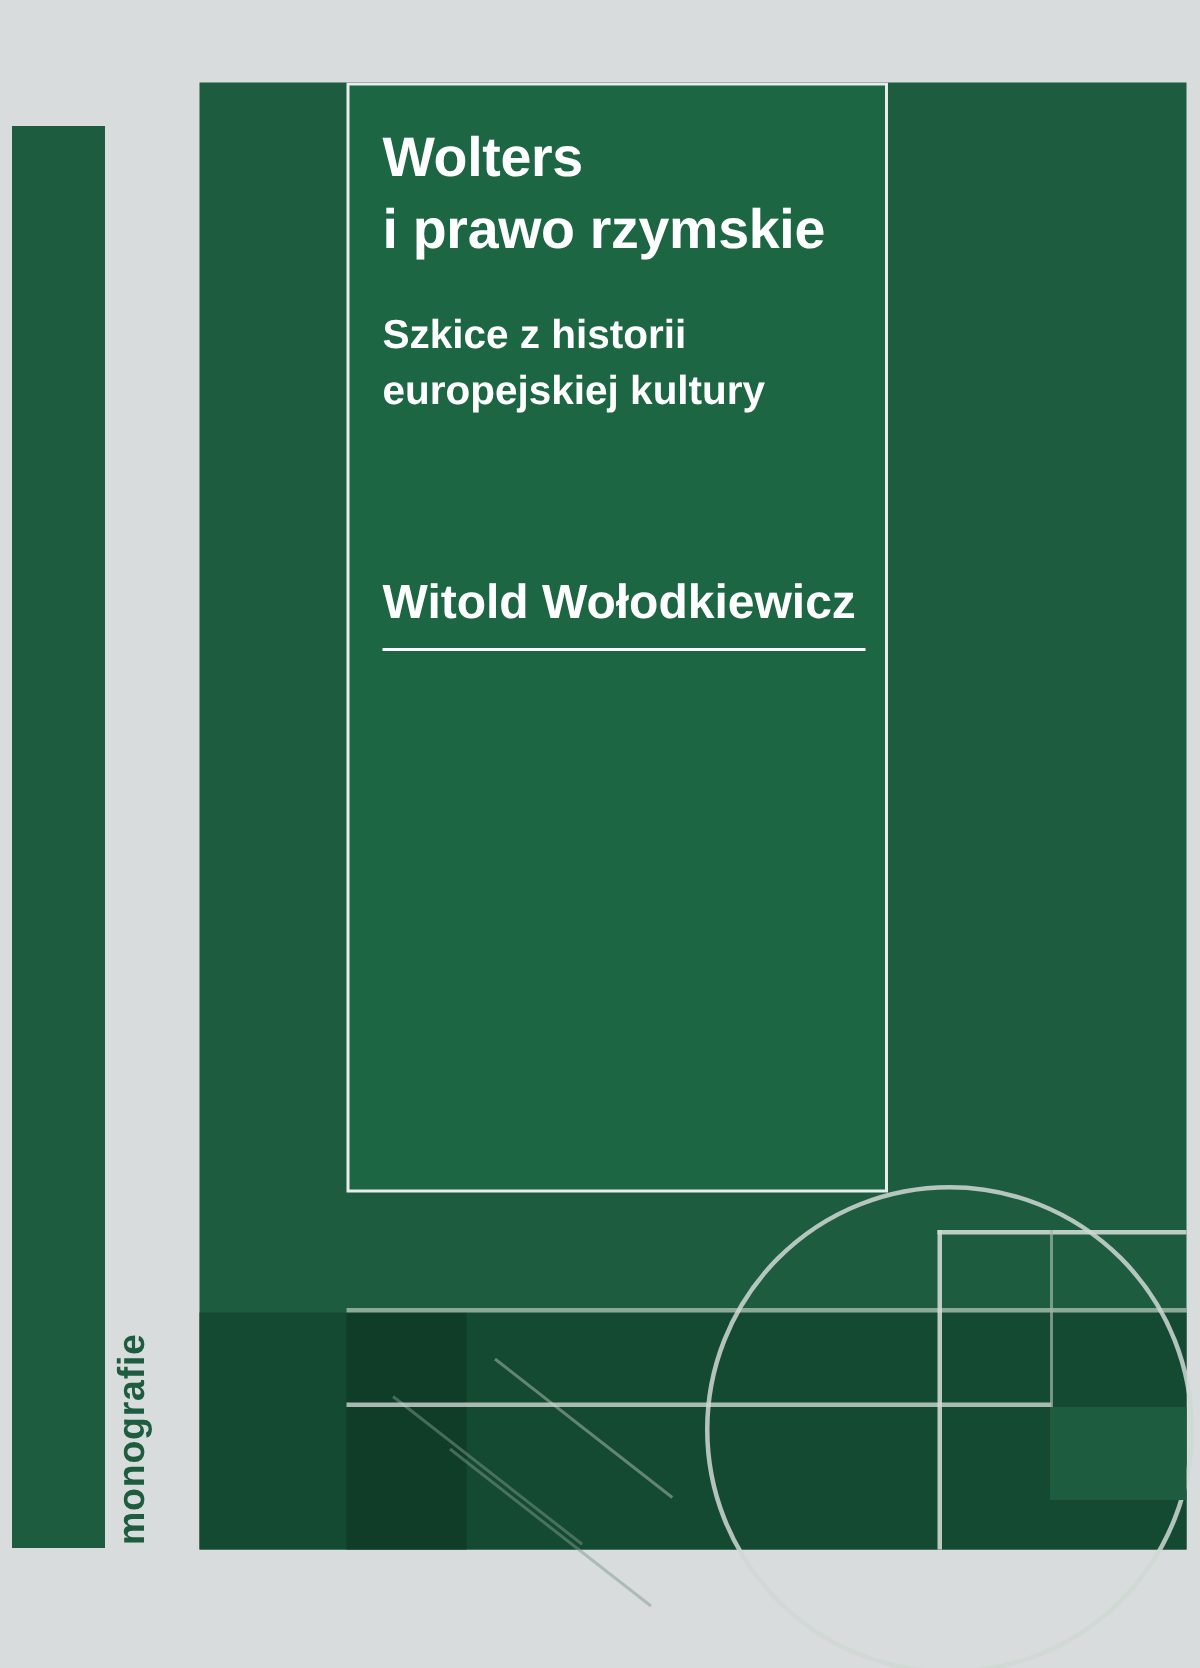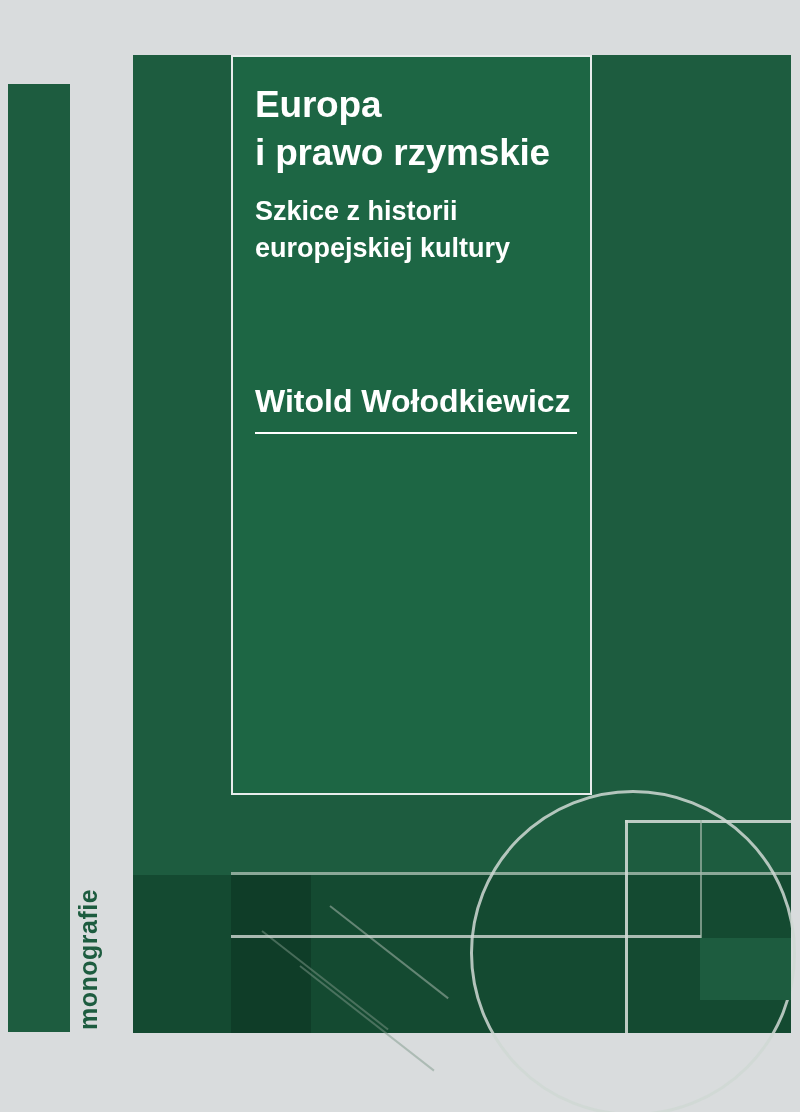--- a/index.html
+++ b/index.html
@@ -186,21 +186,21 @@
     top: 24px;
   }
   .title-main {
     color: #ffffff;
     font-size: 37px;
     font-weight: bold;
     line-height: 1.30;
     letter-spacing: -0.2px;
   }
   .title-sub {
-    margin-top: 16px;
+    margin-top: 28px;
     color: #ffffff;
     font-size: 27px;
     font-weight: bold;
     line-height: 1.37;
   }
   .author {
     position: absolute;
     left: 22px;
     right: 18px;
     top: 310px;
@@ -278,21 +278,21 @@
   <div class="vline-1"></div>
   <div class="vline-2"></div>
   <div class="circle-arc"></div>
   <div class="green-chip"></div>
 
   <div class="spine-label">monografie</div>
 
   <div class="panel">
     <div class="panel-inner">
       <div class="title-main">
-        <div>Europa</div>
+        <div>Wolters</div>
         <div>i prawo rzymskie</div>
       </div>
       <div class="title-sub">
         <div>Szkice z historii</div>
         <div>europejskiej kultury</div>
       </div>
     </div>
 
     <div class="author">Witold Wołodkiewicz</div>
     <div class="author-rule"></div>

